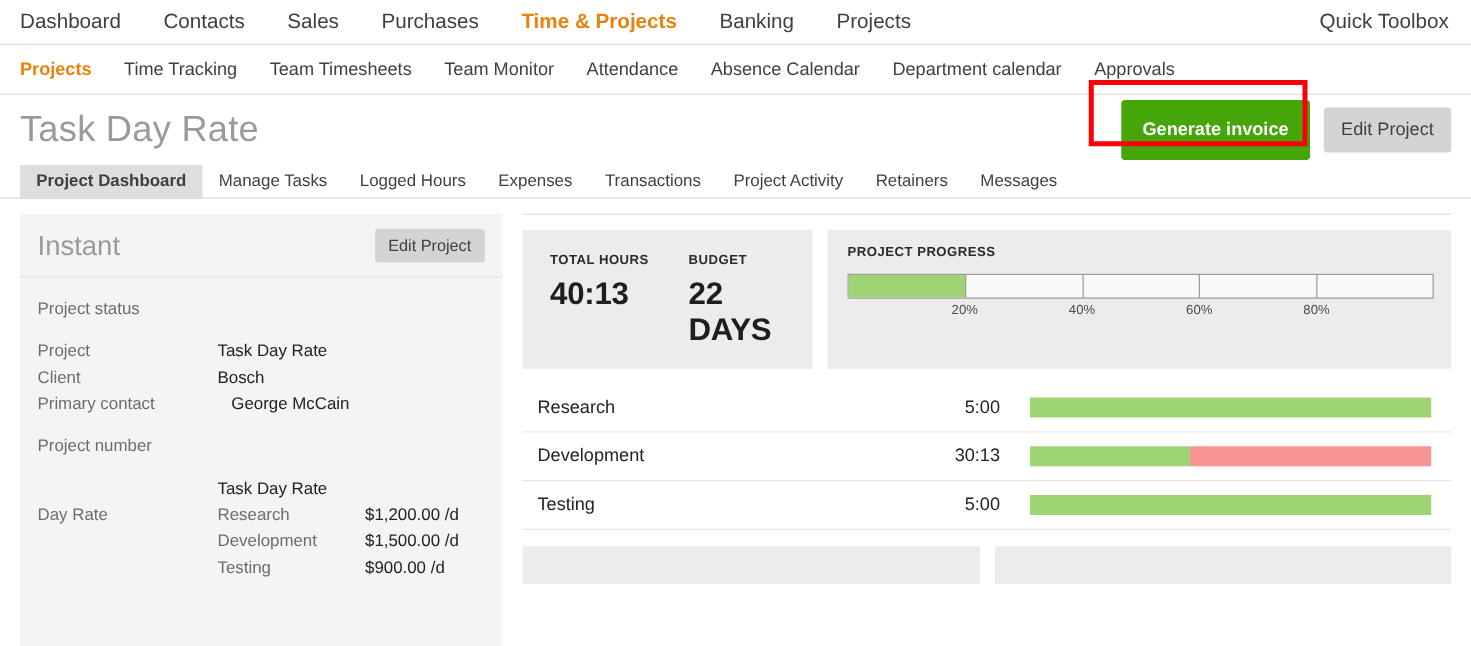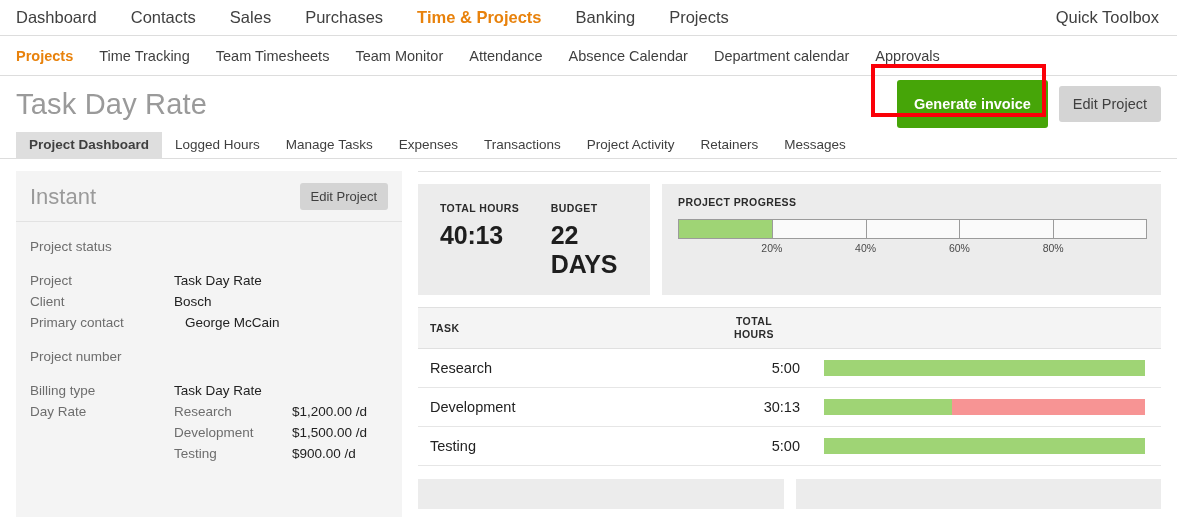--- a/index.html
+++ b/index.html
@@ -361,22 +361,22 @@
   <div class="title-actions">
     <button class="btn-green">Generate invoice</button>
     <div class="annot-box"></div>
     <button class="btn-grey">Edit Project</button>
   </div>
 </div>
 
 <div class="tabs">
   <div id="tab-items" style="display:flex;align-items:stretch;">
       <div class="tab active">Project Dashboard</div>
+      <div class="tab">Manage Tasks</div>
       <div class="tab">Logged Hours</div>
-      <div class="tab">Manage Tasks</div>
       <div class="tab">Expenses</div>
       <div class="tab">Transactions</div>
       <div class="tab">Project Activity</div>
       <div class="tab">Retainers</div>
       <div class="tab">Messages</div>
     </div>
 </div>
 
 <div class="content">
 
@@ -405,21 +405,20 @@
 
       <div class="gap-row"></div>
 
       <div class="info-grid">
         <div class="info-label">Project number</div>
       </div>
 
       <div class="gap-row"></div>
 
       <div class="info-grid">
-        <div class="info-label">Billing type</div>
         <div class="info-value" style="grid-column: 2 / span 2;">Task Day Rate</div>
 
         <div class="info-label">Day Rate</div>
         <div id="day-rate-cells" style="grid-column: 2 / span 2; display: contents;"><div class="info-value-sub">Research</div><div class="info-amount">$1,200.00 /d</div><div></div><div class="info-value-sub">Development</div><div class="info-amount">$1,500.00 /d</div><div></div><div class="info-value-sub">Testing</div><div class="info-amount">$900.00 /d</div></div>
       </div>
     </div>
   </div>
 
   <div class="maincol">
     <div class="hr"></div>
@@ -450,28 +449,20 @@
         <div class="progress-ticks" id="progress-ticks">
             <div class="tick-lbl" style="left: 20%;">20%</div>
             <div class="tick-lbl" style="left: 40%;">40%</div>
             <div class="tick-lbl" style="left: 60%;">60%</div>
             <div class="tick-lbl" style="left: 80%;">80%</div>
           </div>
       </div>
     </div>
 
     <div class="task-table">
-      <div class="tt-head">
-        <div class="tt-th-task">TASK</div>
-        <div class="tt-th-hours">
-          <div>TOTAL</div>
-          <div>HOURS</div>
-        </div>
-        <div style="flex:1 1 auto;"></div>
-      </div>
       <div id="task-rows">
           <div class="tt-row">
             <div class="tt-task">Research</div>
             <div class="tt-hours">5:00</div>
             <div class="tt-barwrap">
               <div class="bar-green" style="width: 100%;"></div>
             </div>
           </div>
           <div class="tt-row">
             <div class="tt-task">Development</div>

